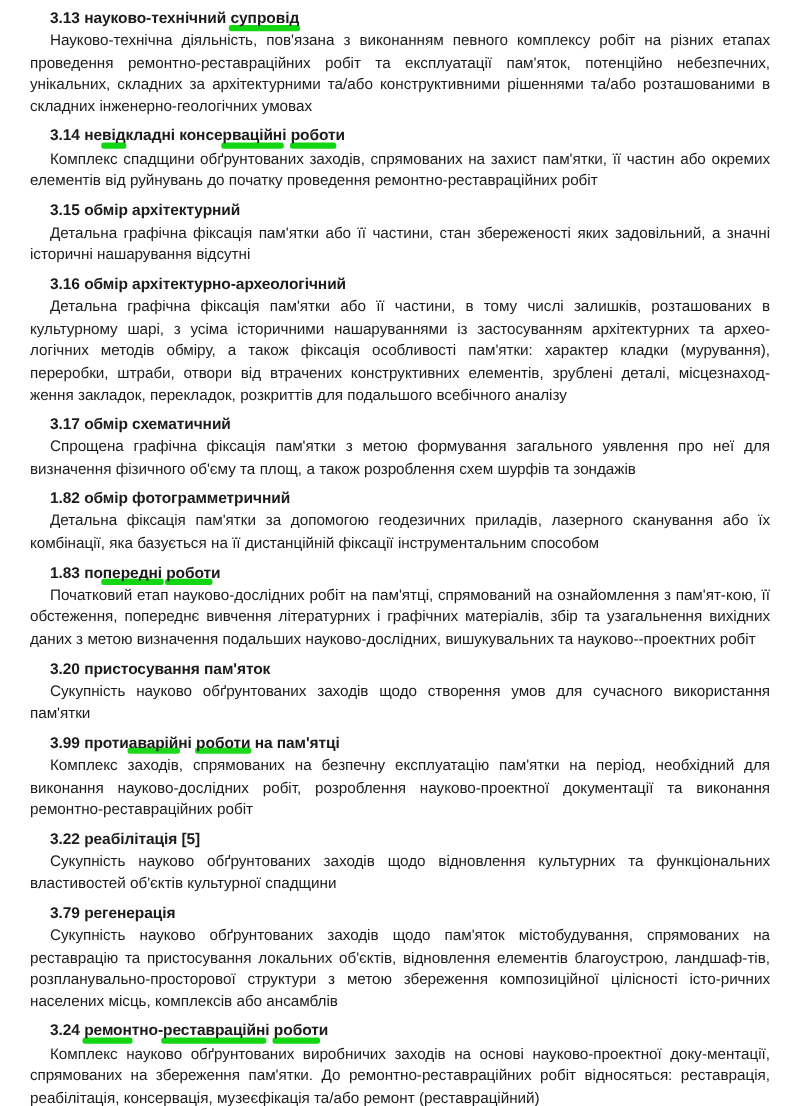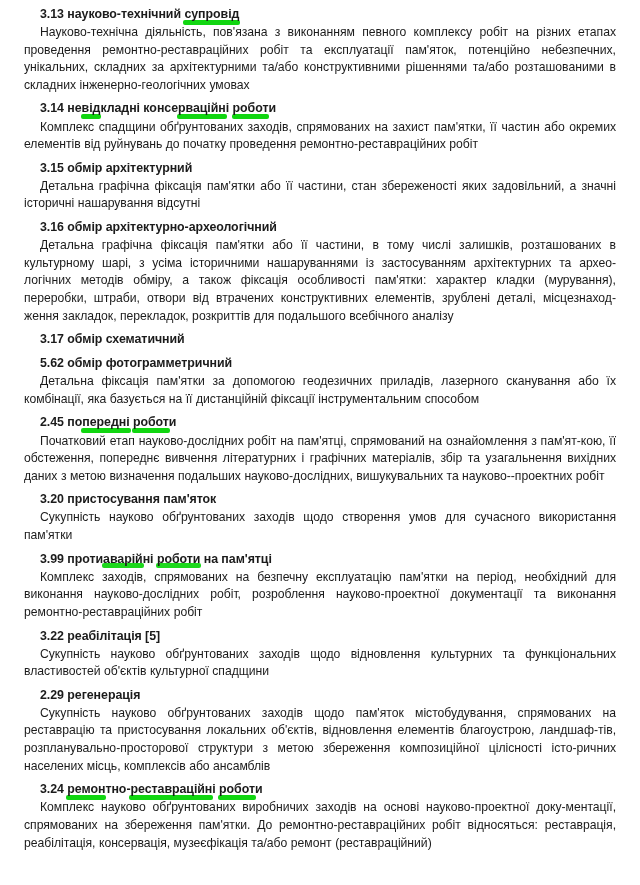--- a/index.html
+++ b/index.html
@@ -98,49 +98,50 @@
         <p class="def">Детальна графічна фіксація пам'ятки або її частини, стан збереженості яких задовільний, а значні історичні нашарування відсутні</p>
       </div>
       <div class="gap"></div>
       <div class="entry">
         <div class="term"><span>3.16 обмір архітектурно-археологічний</span></div>
         <p class="def">Детальна графічна фіксація пам'ятки або її частини, в тому числі залишків, розташованих в культурному шарі, з усіма історичними нашаруваннями із застосуванням архітектурних та архео-логічних методів обміру, а також фіксація особливості пам'ятки: характер кладки (мурування), переробки, штраби, отвори від втрачених конструктивних елементів, зрублені деталі, місцезнаход-ження закладок, перекладок, розкриттів для подальшого всебічного аналізу</p>
       </div>
       <div class="gap"></div>
       <div class="entry">
         <div class="term"><span>3.17 обмір схематичний</span></div>
+        <p class="def">Спрощена графічна фіксація пам'ятки з метою формування загального уявлення про неї для визначення фізичного об'єму та площ, а також розроблення схем шурфів та зондажів</p>
       </div>
       <div class="gap"></div>
       <div class="entry">
-        <div class="term"><span>5.62 обмір фотограмметричний</span></div>
+        <div class="term"><span>1.82 обмір фотограмметричний</span></div>
         <p class="def">Детальна фіксація пам'ятки за допомогою геодезичних приладів, лазерного сканування або їх комбінації, яка базується на її дистанційній фіксації інструментальним способом</p>
       </div>
       <div class="gap"></div>
       <div class="entry">
-        <div class="term"><span>2.45 по</span><span class="hl" style="--mk: #11d611;">переднi</span><span> </span><span class="hl" style="--mk: #11d611;">робот</span><span>и</span></div>
+        <div class="term"><span>1.83 по</span><span class="hl" style="--mk: #11d611;">переднi</span><span> </span><span class="hl" style="--mk: #11d611;">робот</span><span>и</span></div>
         <p class="def">Початковий етап науково-дослідних робіт на пам'ятці, спрямований на ознайомлення з пам'ят-кою, її обстеження, попереднє вивчення літературних і графічних матеріалів, збір та узагальнення вихідних даних з метою визначення подальших науково-дослідних, вишукувальних та науково--проектних робіт</p>
       </div>
       <div class="gap"></div>
       <div class="entry">
         <div class="term"><span>3.20 пристосування пам'яток</span></div>
         <p class="def">Сукупність науково обґрунтованих заходів щодо створення умов для сучасного використання пам'ятки</p>
       </div>
       <div class="gap"></div>
       <div class="entry">
         <div class="term"><span>3.99 проти</span><span class="hl over" style="--mk: #11d611;">аварій</span><span>ні </span><span class="hl over" style="--mk: #11d611;">роботи</span><span> на пам'ятці</span></div>
         <p class="def">Комплекс заходів, спрямованих на безпечну експлуатацію пам'ятки на період, необхідний для виконання науково-дослідних робіт, розроблення науково-проектної документації та виконання ремонтно-реставраційних робіт</p>
       </div>
       <div class="gap"></div>
       <div class="entry">
         <div class="term"><span>3.22 реабілітація [5]</span></div>
         <p class="def">Сукупність науково обґрунтованих заходів щодо відновлення культурних та функціональних властивостей об'єктів культурної спадщини</p>
       </div>
       <div class="gap"></div>
       <div class="entry">
-        <div class="term"><span>2.29 регенерація</span></div>
+        <div class="term"><span>3.79 регенерація</span></div>
         <p class="def">Сукупність науково обґрунтованих заходів щодо пам'яток містобудування, спрямованих на реставрацію та пристосування локальних об'єктів, відновлення елементів благоустрою, ландшаф-тів, розпланувально-просторової структури з метою збереження композиційної цілісності істо-ричних населених місць, комплексів або ансамблів</p>
       </div>
       <div class="gap"></div>
       <div class="entry">
         <div class="term"><span>3.24 </span><span class="hl" style="--mk: #11d611;">ремон</span><span>тно-</span><span class="hl" style="--mk: #11d611;">реставраційн</span><span>і </span><span class="hl" style="--mk: #11d611;">робот</span><span>и</span></div>
         <p class="def">Комплекс науково обґрунтованих виробничих заходів на основі науково-проектної доку-ментації, спрямованих на збереження пам'ятки. До ремонтно-реставраційних робіт відносяться: реставрація, реабілітація, консервація, музеєфікація та/або ремонт (реставраційний)</p>
       </div>
     </div>
 </div>
 

